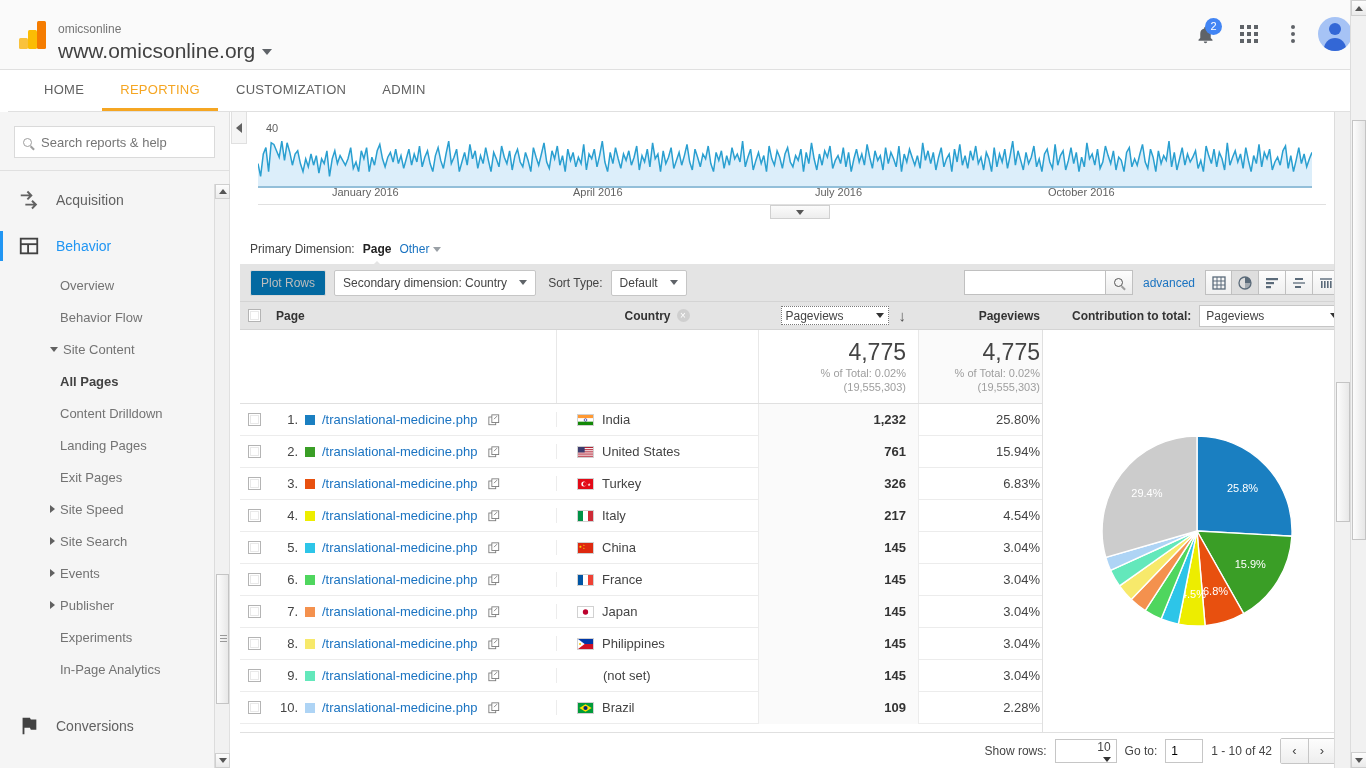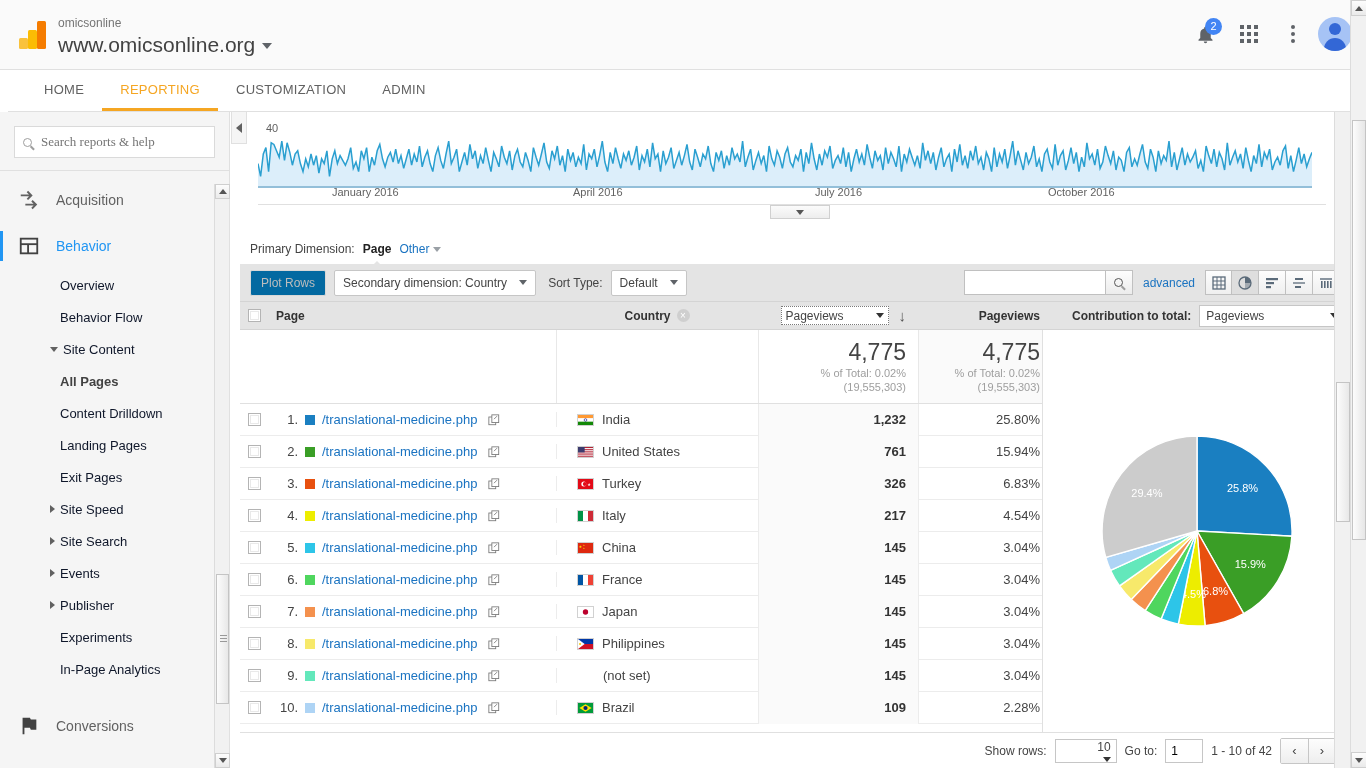--- a/index.html
+++ b/index.html
@@ -17,21 +17,21 @@
   .ga-header {
     position: absolute; top: 0; left: 0;
     width: 1366px; height: 70px;
     background: #fafafa;
     border-bottom: 1px solid #e0e0e0;
   }
   .logo-mark {
     position: absolute; left: 16px; top: 16px;
     width: 38px; height: 38px;
   }
-  .acct-block { position: absolute; left: 58px; top: 16px; }
+  .acct-block { position: absolute; left: 58px; top: 22px; }
   .acct-name {
     font-size: 12px; color: #757575; line-height: 15px;
     font-family: "Liberation Sans", sans-serif;
   }
   .prop-row { display: flex; align-items: baseline; gap: 7px; margin-top: 1px; }
   .prop-name {
     font-size: 21px; color: #424242; line-height: 26px;
     font-family: "Liberation Sans", sans-serif;
   }
   .caret-dn {
@@ -100,21 +100,21 @@
     width: 230px; height: 656px;
     background: #f5f5f5; border-right: 1px solid #e0e0e0;
   }
   .search-wrap { padding: 14px 14px 12px 14px; border-bottom: 1px solid #e0e0e0; }
   .search-box {
     height: 32px; background: #fff; border: 1px solid #dadada;
     display: flex; align-items: center; padding: 0 8px; gap: 7px;
   }
   .search-box input {
     border: 0; outline: 0; flex: 1; font-size: 13px; color: #9e9e9e;
-    background: transparent; font-family: Liberation Serif, serif;
+    background: transparent; font-family: Liberation Sans, sans-serif;
   }
   .mag {
     width: 9px; height: 9px; border: 1.6px solid #9e9e9e; border-radius: 50%;
     position: relative; flex: 0 0 auto;
   }
   .mag::after {
     content: ""; position: absolute; right: -4px; bottom: -3px;
     width: 5px; height: 1.6px; background: #9e9e9e;
     transform: rotate(45deg);
   }
@@ -126,21 +126,21 @@
     font-family: "Liberation Sans", sans-serif;
   }
   .nav-top.sel { color: #2196f3; }
   .nav-top.sel::before {
     content: ""; position: absolute; left: 0; top: 8px;
     width: 3px; height: 30px; background: #2196f3;
   }
   .nav-ico { width: 22px; height: 22px; flex: 0 0 auto; }
   .sub-item {
     height: 32px; display: flex; align-items: center;
-    padding-left: 60px; font-size: 13px; color: #0f172a; cursor: pointer;
+    padding-left: 60px; font-size: 13px; color: #737373; cursor: pointer;
     font-family: "Liberation Sans", sans-serif;
   }
   .sub-item.bold { font-weight: bold; color: #424242; }
   .sub-item.grp { padding-left: 50px; gap: 5px; }
   .tri-r {
     width: 0; height: 0; border-top: 4px solid transparent;
     border-bottom: 4px solid transparent; border-left: 5px solid #616161;
     flex: 0 0 auto;
   }
   .tri-d {

